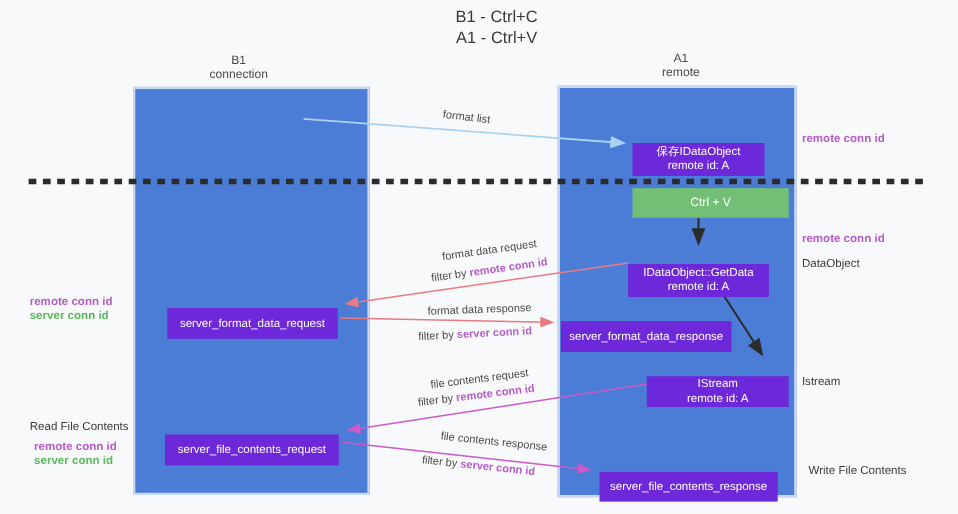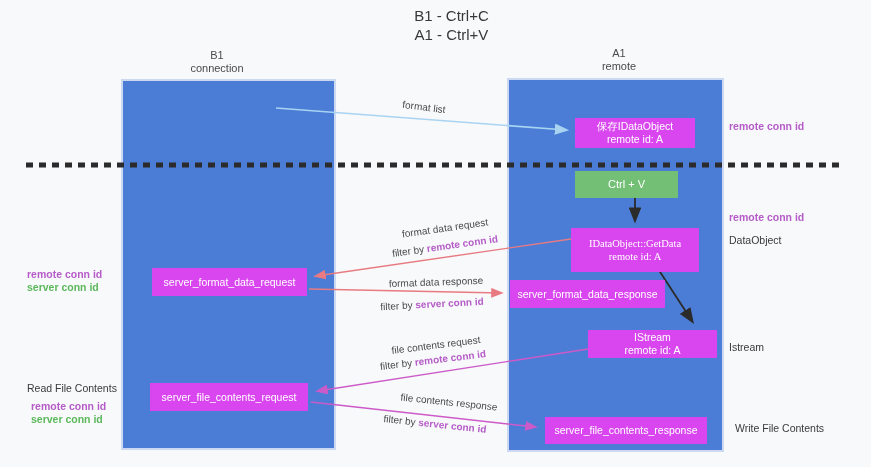--- a/index.html
+++ b/index.html
@@ -13,21 +13,21 @@
                  font-size:11px; color:#4a4a4a; line-height:13px; }
 
   .lane { position:absolute; background:#4b7dd7; border:2px solid #cdd9f2; box-sizing:border-box; }
 
   .overlay { position:absolute; left:0; top:0; pointer-events:none; }
 
   .box { position:absolute; display:flex; flex-direction:column; align-items:center;
          justify-content:center; color:#ffffff; text-align:center;
          font-size:10.5px; line-height:13px; box-sizing:border-box; }
   .box.green  { background:#72bf75; font-size:11px; }
-  .box.orange { background:#d946ef; }
+  .box.orange { background:#6d28d9;margin-top:12px; }
 
   .alabel { position:absolute; font-size:10px; color:#4a4a4a; white-space:nowrap;
             transform:translate(-50%,-50%) rotate(var(--r,0deg)); }
 
   .note { position:absolute; font-size:10.5px; color:#3a3a3a; white-space:nowrap; }
   .purple { color:#b55cc8; font-weight:bold; }
   .greent { color:#5cb85c; font-weight:bold; }
 </style>
 </head>
 <body>
@@ -83,25 +83,25 @@
 
     <line x1="311" y1="402" x2="535" y2="427" stroke="#cc5ac8" stroke-width="1.4" marker-end="url(#mk-magenta)"></line>
   </svg>
 
 
   <div class="box orange" style="left:575px; top:118px; width:120px; height:30px;">
     <span>保存IDataObject</span>
     <span>remote id: A</span>
   </div>
 
-  <div class="box green" style="left:575px; top:171px; width:103px; height:27px;">
+  <div class="box green" style="left:575px; top:171px; width:142px; height:27px;">
     <span>Ctrl + V</span>
   </div>
 
-  <div class="box orange" style="left:571px; top:228px; width:128px; height:44px;font-family:Liberation Serif, serif;">
+  <div class="box orange" style="left:571px; top:228px; width:128px; height:30px;">
     <span>IDataObject::GetData</span>
     <span>remote id: A</span>
   </div>
 
   <div class="box orange" style="left:152px; top:268px; width:155px; height:28px;">
     <span>server_format_data_request</span>
   </div>
 
   <div class="box orange" style="left:510px; top:280px; width:155px; height:28px;">
     <span>server_format_data_response</span>

